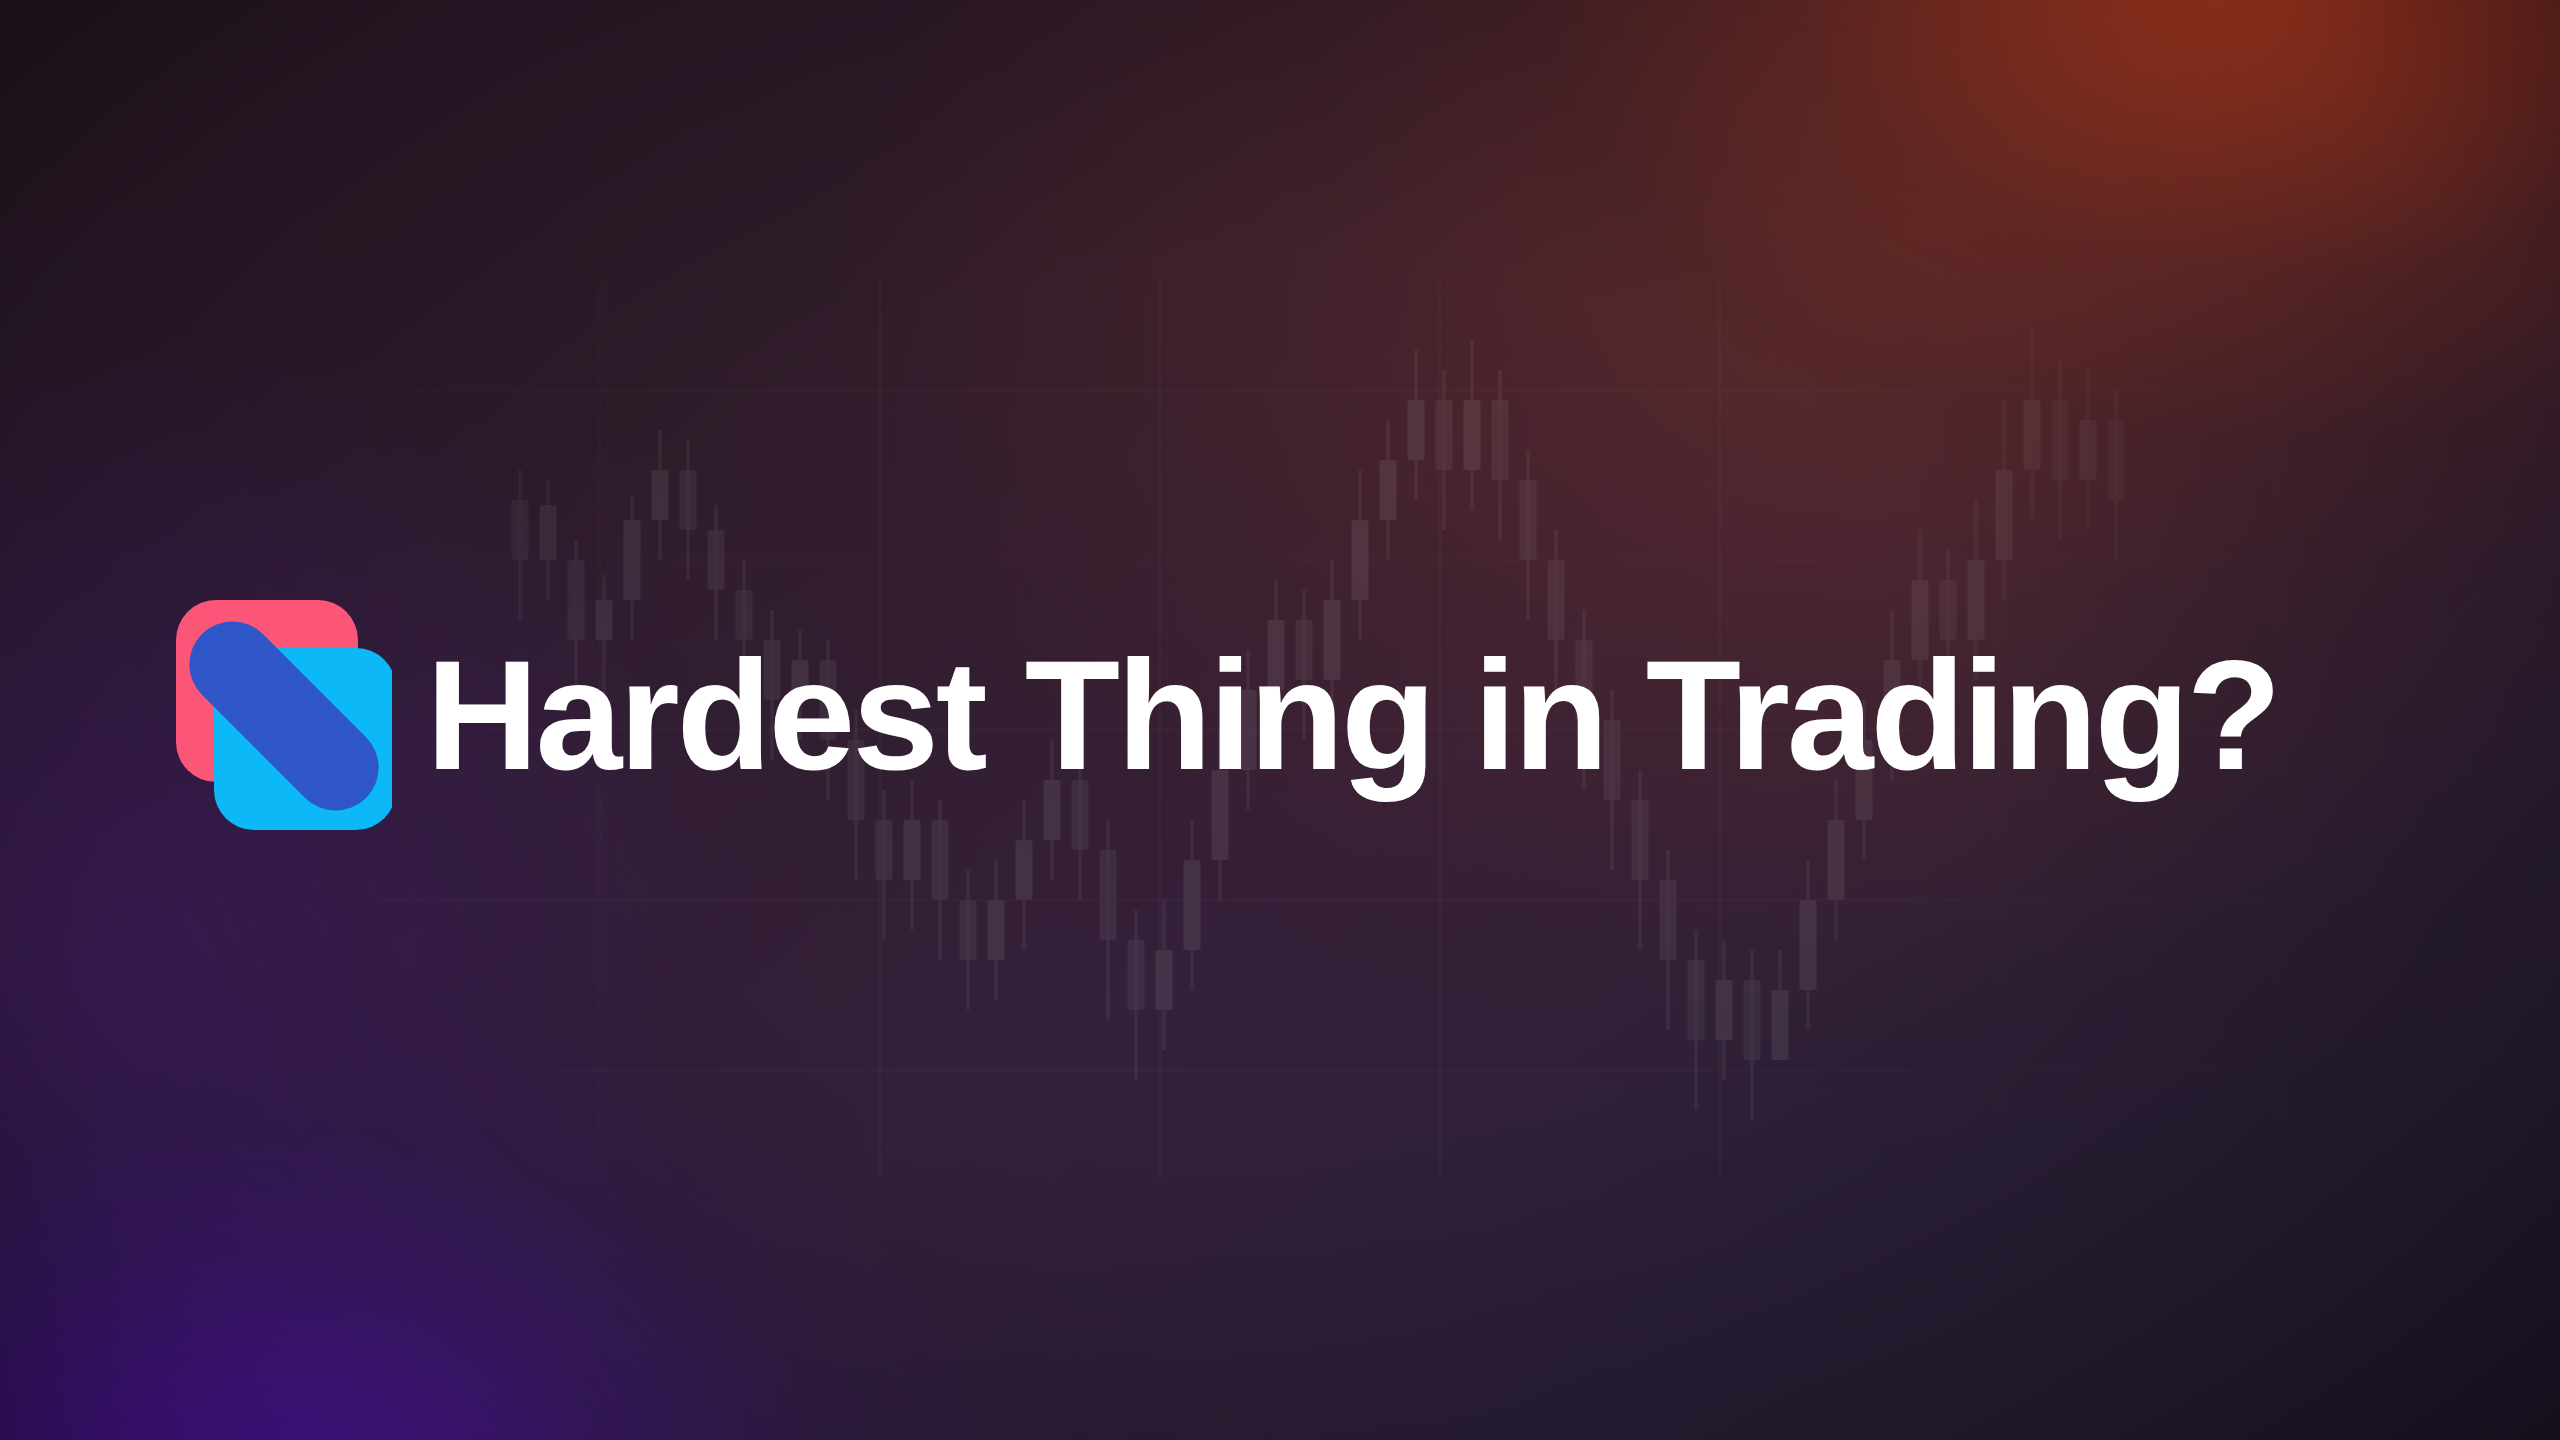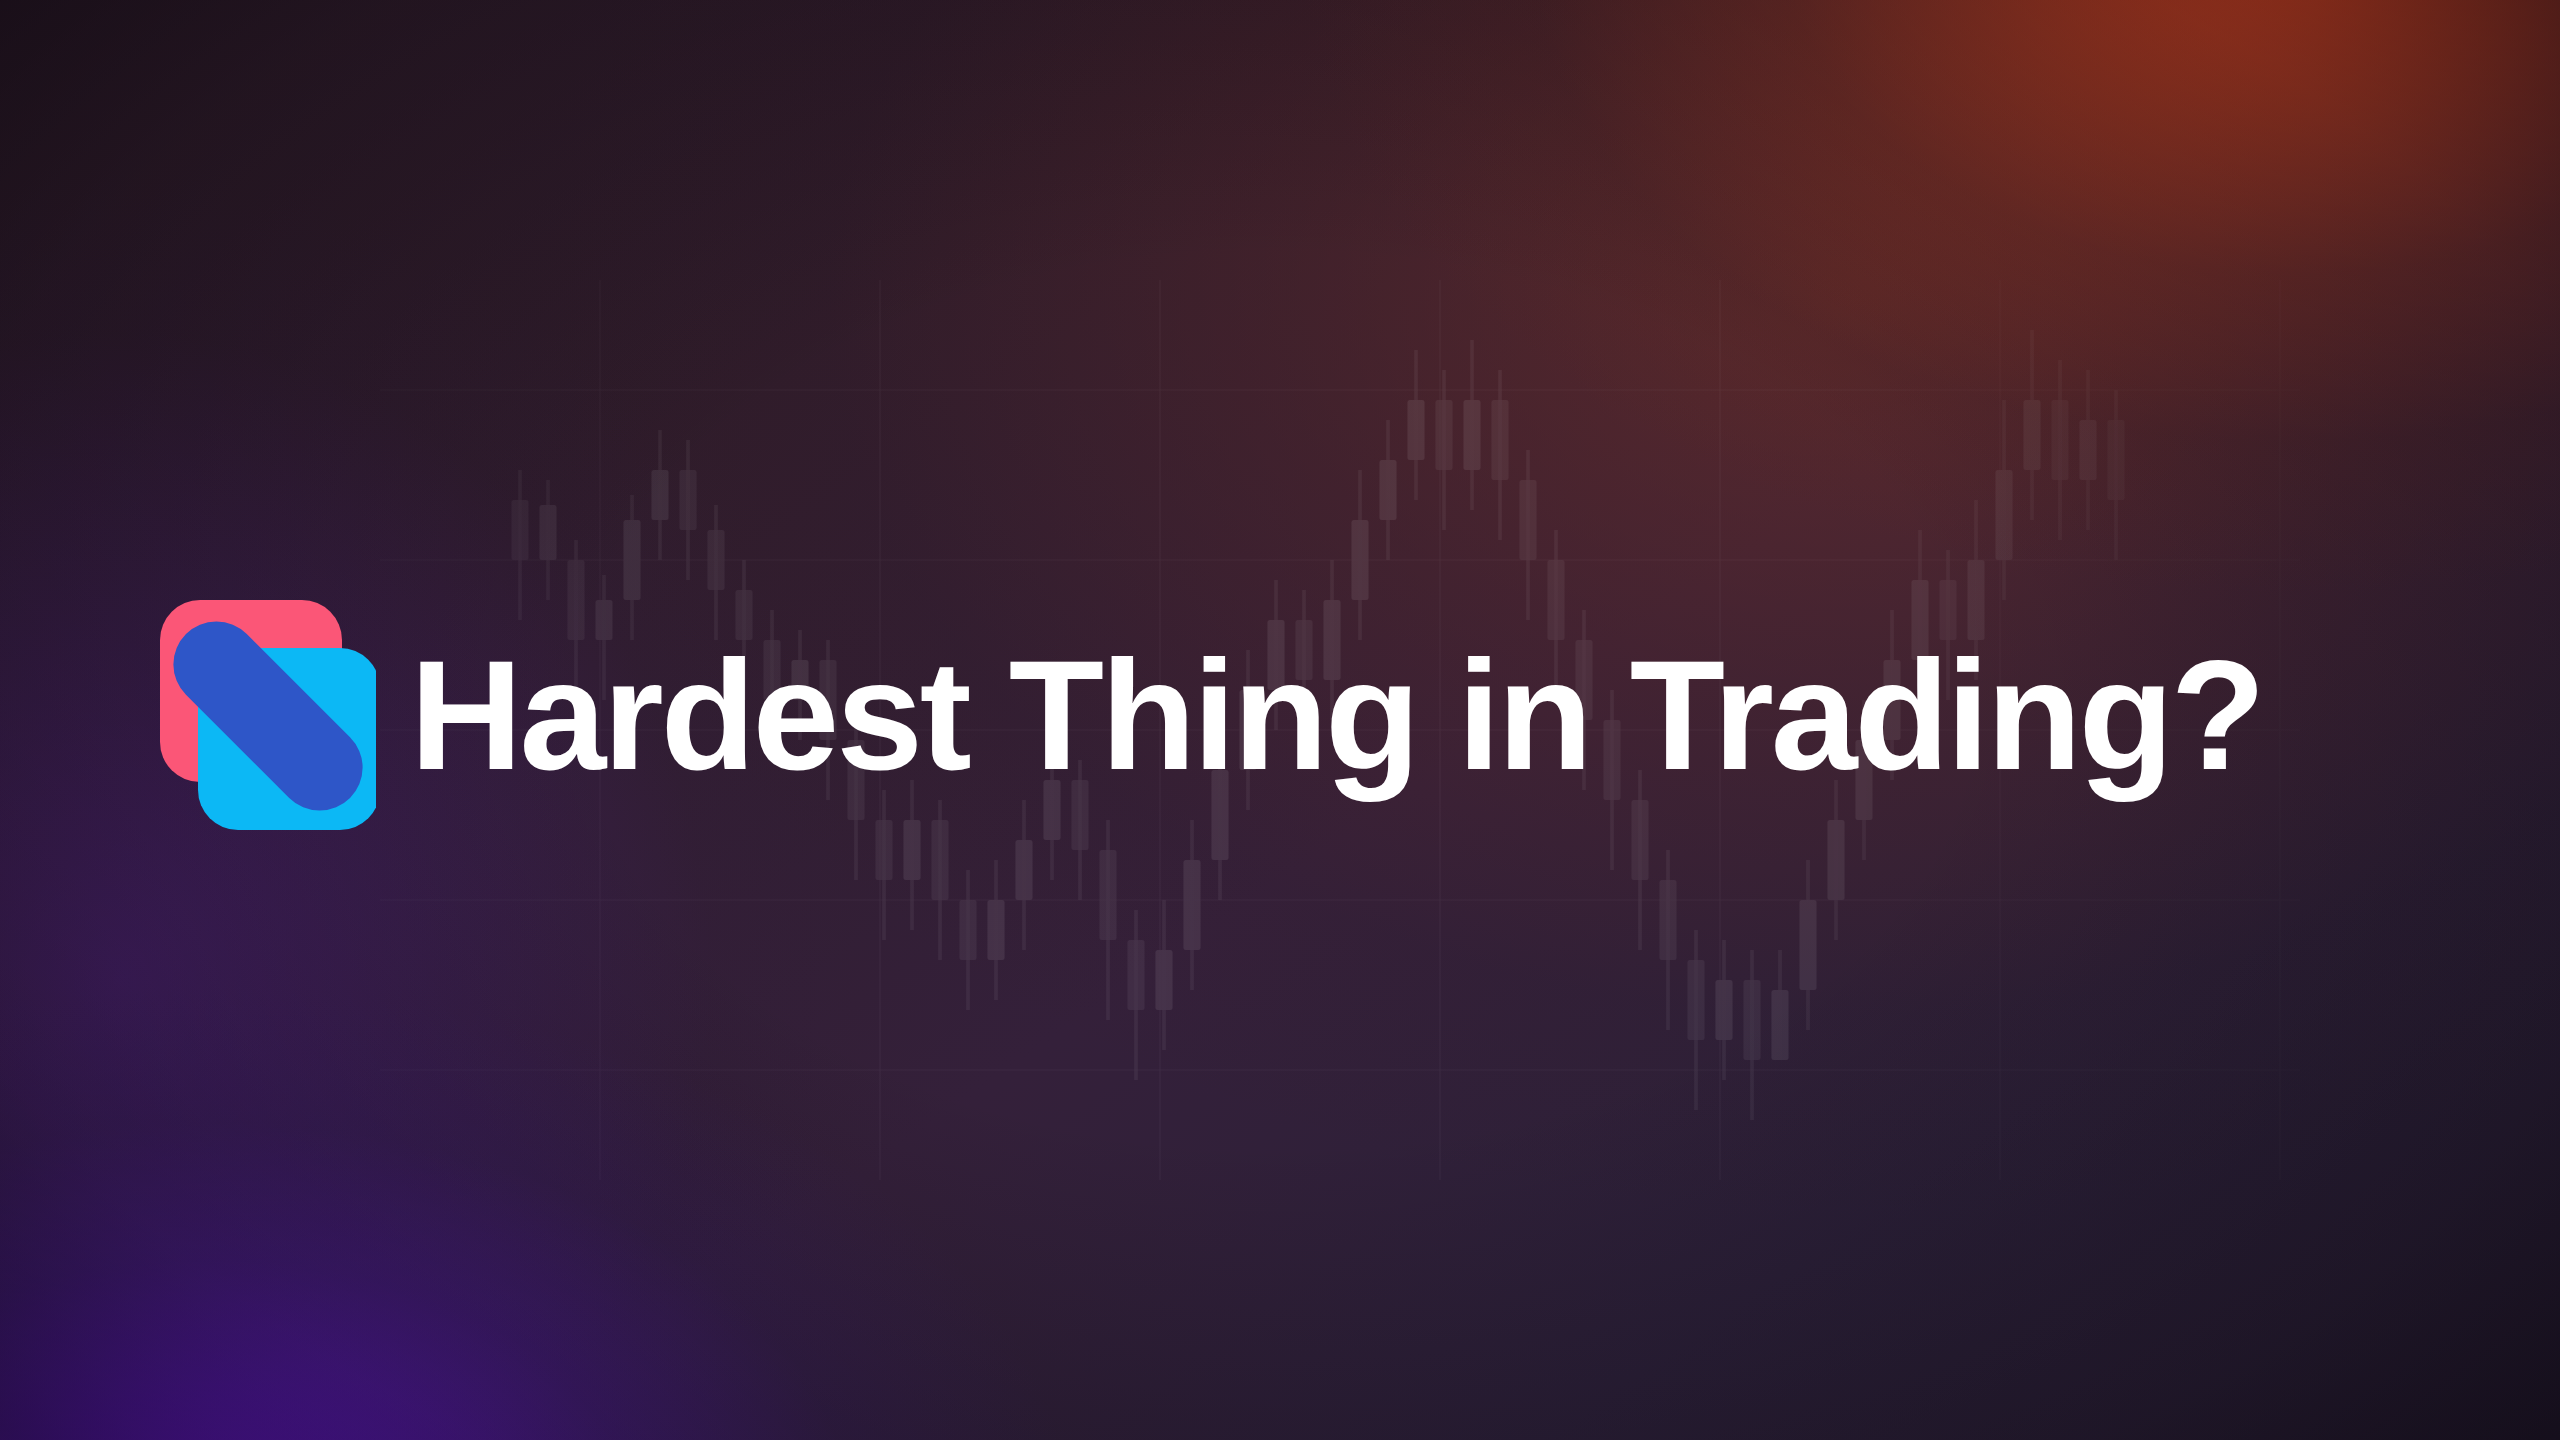--- a/index.html
+++ b/index.html
@@ -70,21 +70,21 @@
   .chart-layer{
     position:absolute; inset:0;
     opacity:0.085;
     mix-blend-mode:screen;
   }
   .chart-layer svg{ display:block; width:2560px; height:1440px; }
 
   
   .content{
     position:absolute;
-    left:160px; top:592px;
+    left:176px; top:592px;
     display:flex; align-items:center; gap:34px;
   }
 
   .logo-mark{
     position:relative;
     width:216px; height:248px;
     flex:0 0 auto;
   }
   .logo-mark svg{ display:block; width:216px; height:248px; }
 

